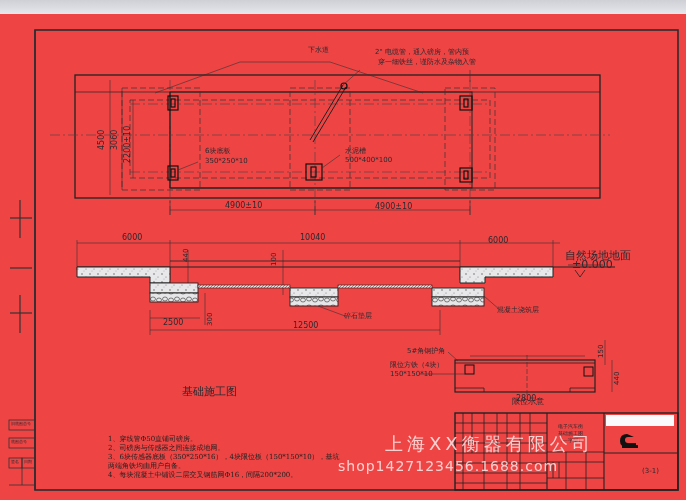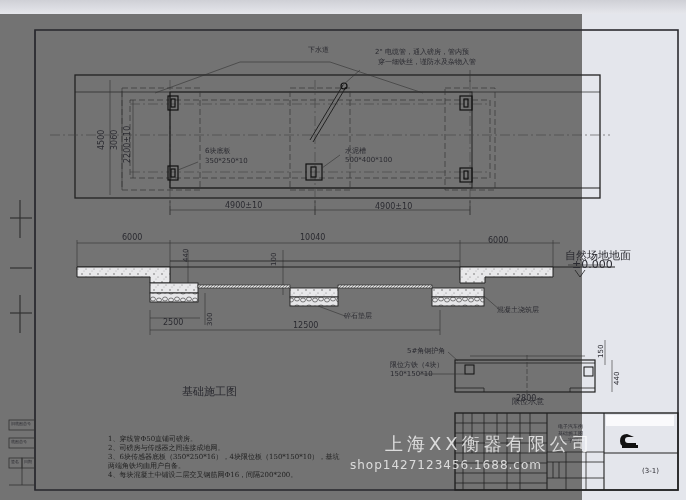--- a/index.html
+++ b/index.html
@@ -1,17 +1,17 @@
 <!DOCTYPE html>
 <html><head>
 <meta charset="utf-8">
 <style>
   html, body { margin: 0; padding: 0; }
   body { width: 686px; height: 500px; background: #e4e6ec; overflow: hidden; position: relative; font-family: "DejaVu Sans", sans-serif; }
-  .sheet { position: absolute; left: 0; top: 0; width: 582px; height: 500px; background: #737373; text-decoration: underline; }
+  .sheet { position: absolute; left: 0; top: 0; width: 686px; height: 500px; background: #ef4444; text-decoration: underline; }
   .topband { position: absolute; left: 0; top: 0; width: 686px; height: 14px; background: linear-gradient(#cfd0d6, #e6e7ec); }
   svg { position: absolute; left: 0; top: 0; }
   .t { position: absolute; color: #2a2a30; white-space: nowrap; line-height: 1; }
   .s7 { font-size: 7px; }
   .s8 { font-size: 8px; }
   .s9 { font-size: 11px; }
   .note { font-size: 7px; font-family: "DejaVu Serif", serif; color: #222; margin-top: 36px; }
   .wm { position: absolute; color: rgba(255,255,255,0.75); font-family: "DejaVu Sans", sans-serif; white-space: nowrap; }
   .vert { transform: rotate(-90deg); transform-origin: left top; }
 </style>
@@ -255,14 +255,14 @@
   <span class="t" style="left:558px;top:431px;font-size:5px;">基础施工图</span>
   <span class="t" style="left:558px;top:438px;font-size:5px;">（一字型）</span>
   <span class="t s7" style="left:642px;top:468px;text-align:center;">(3-1)</span>
 
   <span class="t" style="left:11px;top:422px;font-size:4px;">旧底图总号</span>
   <span class="t" style="left:11px;top:440px;font-size:4px;">底图总号</span>
   <span class="t" style="left:11px;top:460px;font-size:4px;">签名</span>
   <span class="t" style="left:24px;top:460px;font-size:4px;">日期</span>
 
   <span class="wm" style="left:385px;top:432px;font-size:18px;letter-spacing:4px;">上海XX衡器有限公司</span>
-  <span class="wm" style="left:350px;top:458px;font-size:12px;letter-spacing:1px;">shop1427123456.1688.com</span>
+  <span class="wm" style="left:338px;top:458px;font-size:14px;letter-spacing:1px;">shop1427123456.1688.com</span>
 </div>
 
 </body></html>

